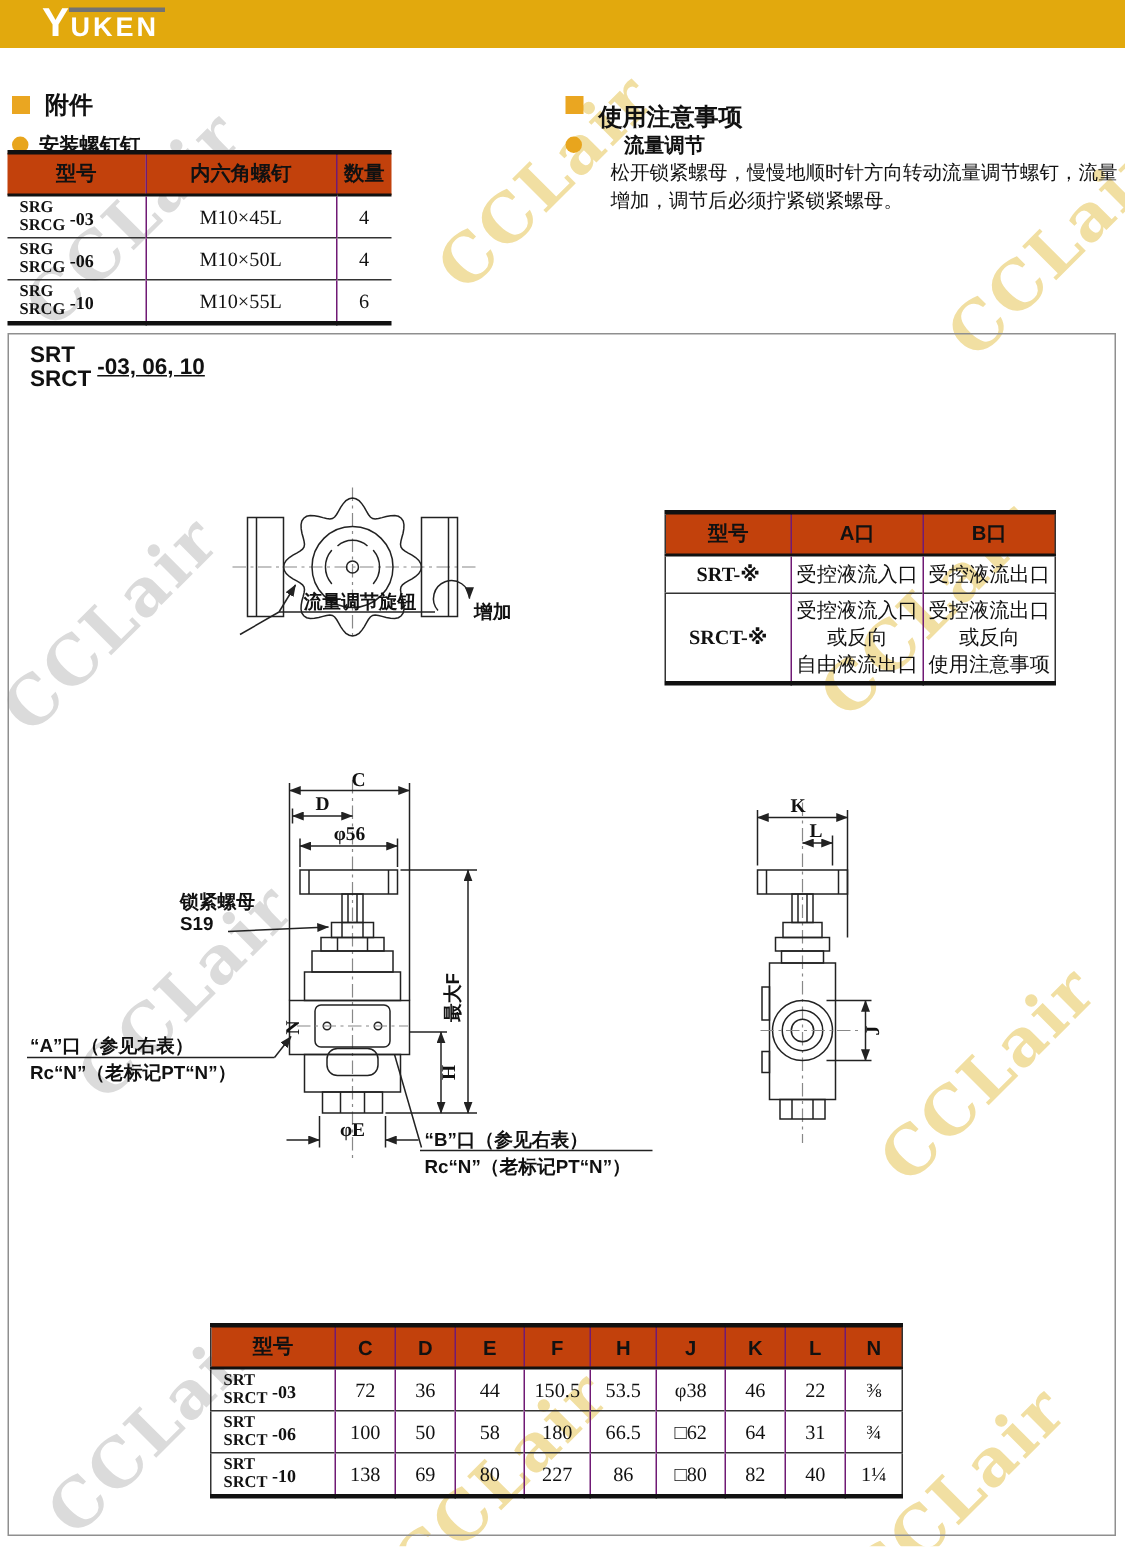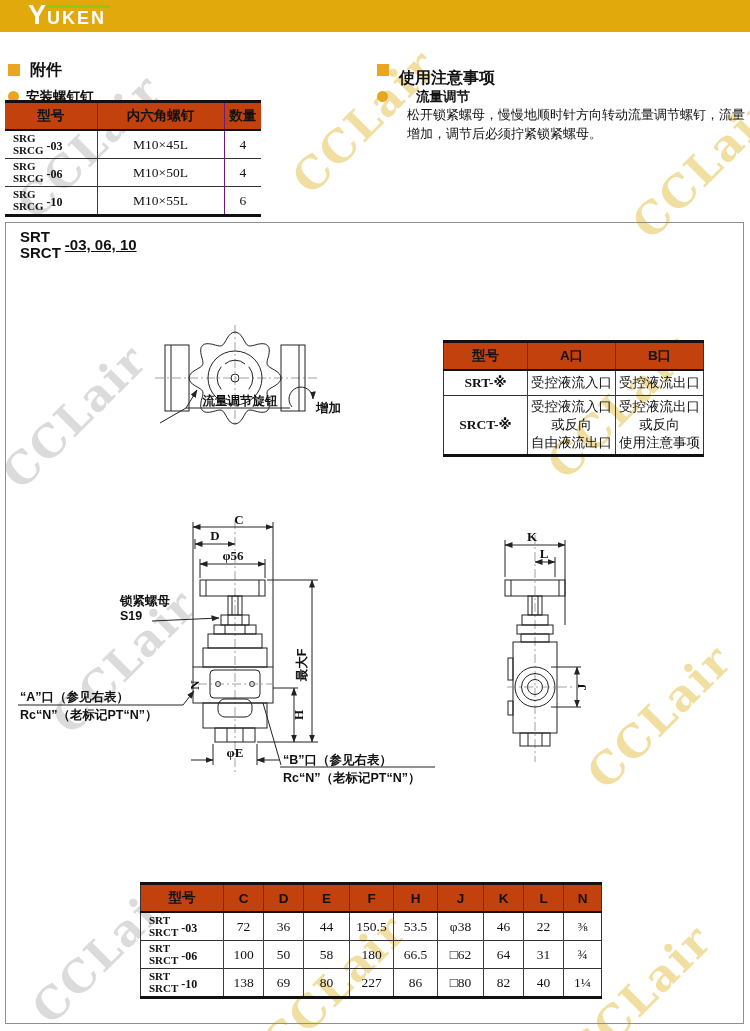--- a/index.html
+++ b/index.html
@@ -8,21 +8,21 @@
   
   .wm{position:absolute;font:700 44px "DejaVu Serif",serif;letter-spacing:2px;
       transform:rotate(-45deg);transform-origin:0 50%;z-index:0;white-space:nowrap;}
   .wm.g{color:#dbdbdb;} .wm.y{color:#f1dfa2;}
   .z{position:absolute;z-index:1;}
   
   .topbar{left:0;top:0;width:750px;height:32px;background:#e2a90d;}
   .logo{left:28px;top:2px;display:flex;color:#fff;align-items:flex-start;}
   .logo-y{font:700 27px/26px "Liberation Sans",sans-serif;}
   .logo-rest{font:700 18px/18px "Liberation Sans",sans-serif;letter-spacing:2px;
-             border-top:3px solid #84cc16;padding:1px 4px 0 1px;margin-top:3px;text-align:center;}
+             border-top:3px solid #737373;padding:1px 4px 0 1px;margin-top:3px;text-align:center;}
   
   .sq{width:12px;height:12px;background:#eaa621;}
   .ci{width:11px;height:11px;border-radius:50%;background:#e8a51d;}
   .h1{font:700 16px "Liberation Sans",sans-serif;}
   .h2{font:700 13.5px "Liberation Sans",sans-serif;}
   .body-text{font:400 13px/18.5px "Liberation Sans",sans-serif;}
   
   table{border-collapse:collapse;table-layout:fixed;font-family:"Liberation Serif","DejaVu Sans",serif;}
   .dtab{border-top:3px solid #111;border-bottom:3px solid #111;}
   .dtab th{background:#c2410c;border-bottom:2px solid #111;font:700 13.5px "Liberation Sans",sans-serif;padding:4px 2px;}

